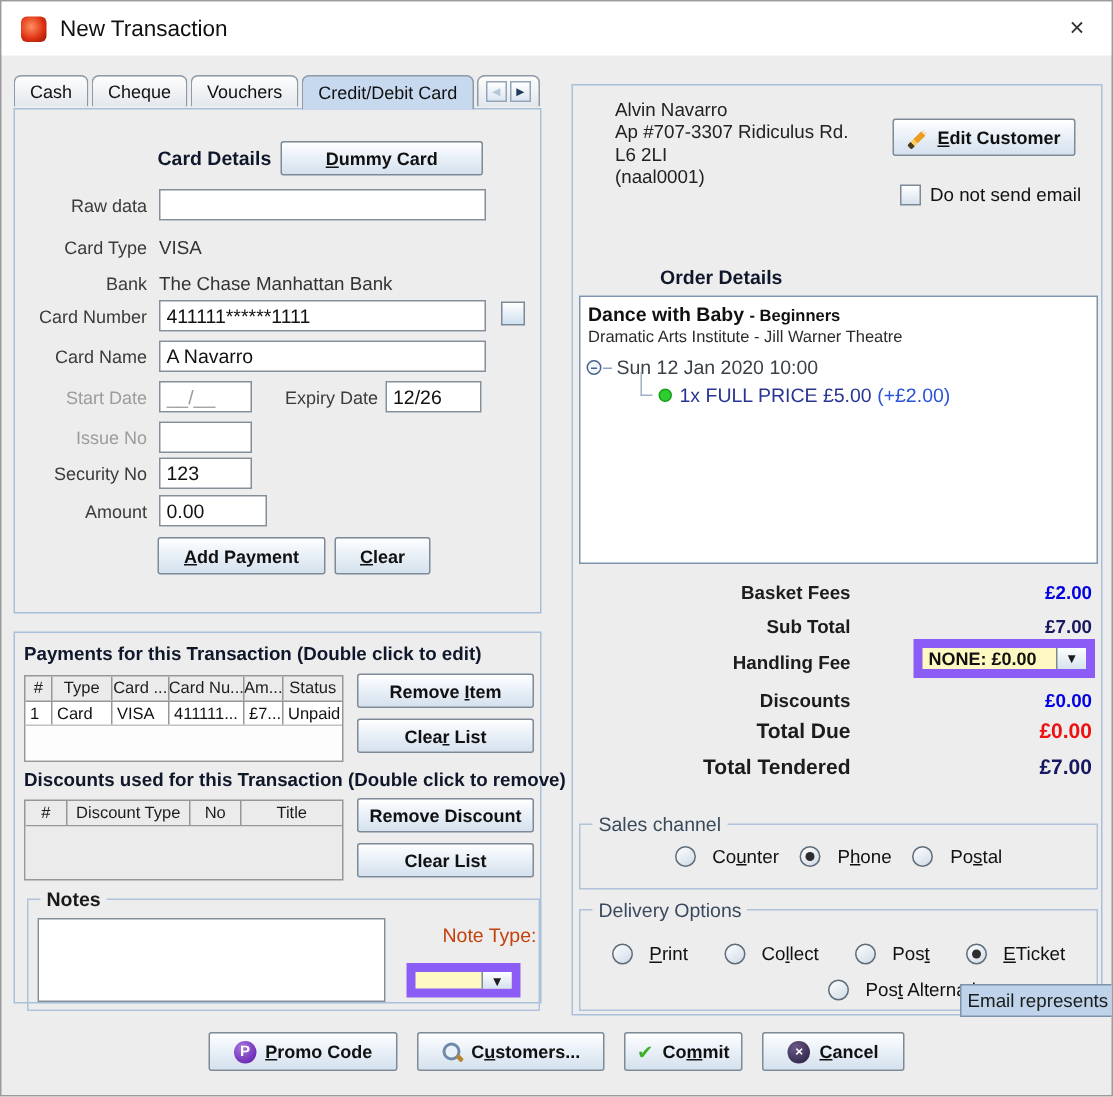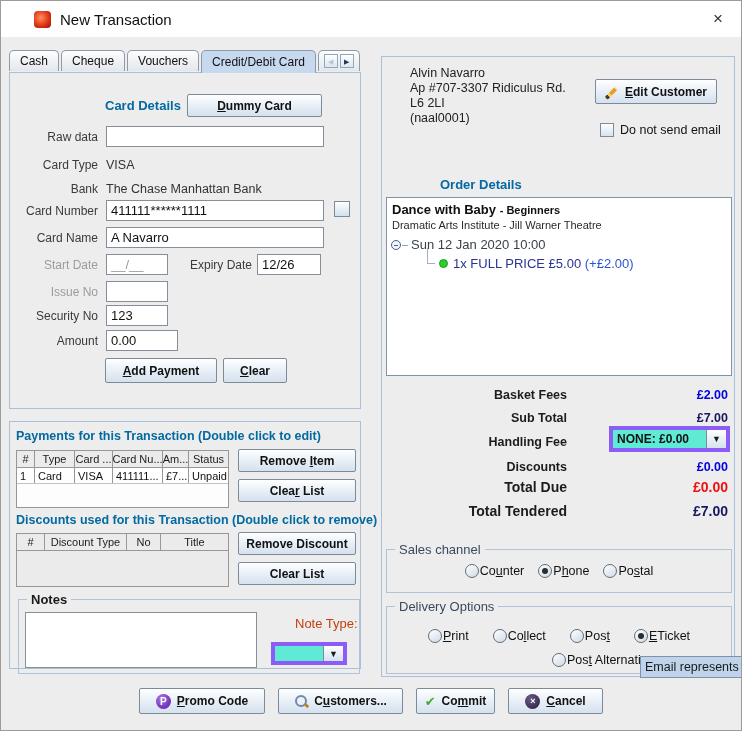--- a/index.html
+++ b/index.html
@@ -1,21 +1,21 @@
 <!DOCTYPE html>
 <html><head>
 <meta charset="utf-8">
 <style>
   * { box-sizing: border-box; margin: 0; padding: 0; }
   html,body { background:#cfcfcf; }
   body { font-family: "Liberation Sans", "DejaVu Sans", sans-serif; }
   .window { position:relative; width:742px; height:731px; background:#ededed; border:1px solid #9b9b9b; overflow:hidden; }
 
   
-  .titlebar { position:absolute; left:0; top:0; right:0; height:36px; background:#fff; display:flex; align-items:center;padding-left:20px; }
+  .titlebar { position:absolute; left:0; top:0; right:0; height:36px; background:#fff; display:flex; align-items:center; }
   .app-icon { width:17px; height:17px; margin-left:13px; border-radius:4px;
     background:radial-gradient(circle at 40% 40%, #ff9060, #e03515 55%, #941105); }
   .title-text { margin-left:9px; font-size:15px; color:#101010; }
   .close-btn { margin-left:auto; width:46px; height:36px; display:flex; align-items:center; justify-content:center; font-size:17px; color:#333; cursor:default; }
 
   
   .tabstrip { position:absolute; left:8px; top:49px; height:23px; display:flex; align-items:flex-start; z-index:2; }
   .tab { height:21px; padding:0 10px; display:flex; align-items:center; font-size:12px; color:#111;
     border:1px solid #8d9aa8; border-bottom:none; border-radius:5px 5px 0 0; margin-right:2px;
     background:linear-gradient(#fdfdfd,#e3e7ec); }
@@ -31,47 +31,47 @@
   .panel { position:absolute; border:1px solid #a9c0da; background:#ededed; }
   .sbtn { position:absolute; display:flex; align-items:center; justify-content:center; gap:6px;
     border:1px solid #7d8a97; border-radius:2px; background:linear-gradient(#ffffff,#eaf1f8 45%,#d5e1ee);
     font-weight:bold; font-size:12px; color:#111; }
   .tinput { position:absolute; background:#fff; border:1px solid #848f9a; font-size:13px; padding:1px 4px;
     font-family:inherit; color:#111; height:21px; }
   .tinput.dim { color:#9a9a9a; }
   .flabel { position:absolute; left:0; width:88px; text-align:right; font-size:12px; color:#3b3b3b; line-height:15px; }
   .flabel.dim { color:#9c9c9c; }
   .fvalue { position:absolute; font-size:12.5px; color:#333; line-height:15px; }
-  .combo { position:absolute; display:flex; border:4px solid #8b5cf6; background:#5eead4; }
+  .combo { position:absolute; display:flex; border:6px solid #8b5cf6; background:#fef9c3; }
   .combo-value { flex:1; font-size:12px; color:#111; display:flex; align-items:center; padding:0 4px; overflow:hidden; white-space:nowrap; }
   .combo-arrow { width:20px; border-left:1px solid #7d8a97; background:linear-gradient(#fefefe,#d6e2ef);
     display:flex; align-items:center; justify-content:center; font-size:9px; color:#1c1c1c; }
   .group { position:absolute; border:1px solid #b0c2dc; }
   .group-legend { position:absolute; top:-8px; left:8px; background:#ededed; padding:0 4px; font-size:13px; color:#3a4a5c; }
   .group-legend.bold { font-weight:bold; color:#1a1a1a; }
   .checkbox { width:14px; height:14px; border:1px solid #7d8a97; background:linear-gradient(#ffffff,#d7e2ee); display:inline-block; }
   .radio { width:14px; height:14px; border-radius:50%; border:1px solid #5f6d7a;
     background:linear-gradient(145deg,#ffffff,#cfdae6); display:inline-block; position:relative; }
   .radio.checked::after { content:""; position:absolute; inset:3px; background:#2d2d2d; border-radius:50%; }
-  .radio-item { display:inline-flex; align-items:center; gap:1px; font-size:12.5px; color:#111; }
+  .radio-item { display:inline-flex; align-items:center; gap:11px; font-size:12.5px; color:#111; }
 
   
   .tbl { position:absolute; border:1px solid #979797; background:#ebebeb; overflow:hidden; }
   .hrow { display:flex; height:17px; border-bottom:1px solid #979797; }
   .hcell { font-size:11px; color:#1c1c1c; display:flex; align-items:center; justify-content:center;
     border-right:1px solid #979797; overflow:hidden; white-space:nowrap; }
   .hcell:last-child { border-right:none; }
   .drow { display:flex; height:16px; background:#fff; border-bottom:1px solid #c2c2c2; }
   .dcell { font-size:11px; color:#111; display:flex; align-items:center; padding:0 3px;
     border-right:1px solid #979797; overflow:hidden; white-space:nowrap; }
   .dcell:last-child { border-right:none; }
   .tbl-filler { flex:1; background:#fdfdfd; }
 
   
-  .sec-title { position:absolute; font-weight:bold; font-size:12.5px; color:#0369a1; white-space:nowrap; }
+  .sec-title { position:absolute; font-weight:bold; font-size:12.5px; color:#0f172a; white-space:nowrap; }
 
   
   .tree { position:absolute; left:4px; top:140px; width:346px; height:179px; background:#fff; border:1px solid #7e93ad; }
   .tree-event { position:absolute; left:5px; top:4px; font-size:13px; font-weight:bold; color:#101010; white-space:nowrap; }
   .tree-event small { font-size:11px; font-weight:bold; }
   .tree-venue { position:absolute; left:5px; top:21px; font-size:11px; color:#2b2b2b; white-space:nowrap; }
   .tree-handle { position:absolute; left:4px; top:42px; width:10px; height:10px; border:1px solid #46618c; border-radius:50%; background:#f2f5fa; }
   .tree-handle::after { content:""; position:absolute; left:2px; right:2px; top:4px; height:1px; background:#46618c; }
   .tree-hline { position:absolute; left:15px; top:47px; width:6px; height:1px; background:#8fa3c2; }
   .tree-perf { position:absolute; left:24px; top:39px; font-size:13px; color:#3a4148; white-space:nowrap; }

